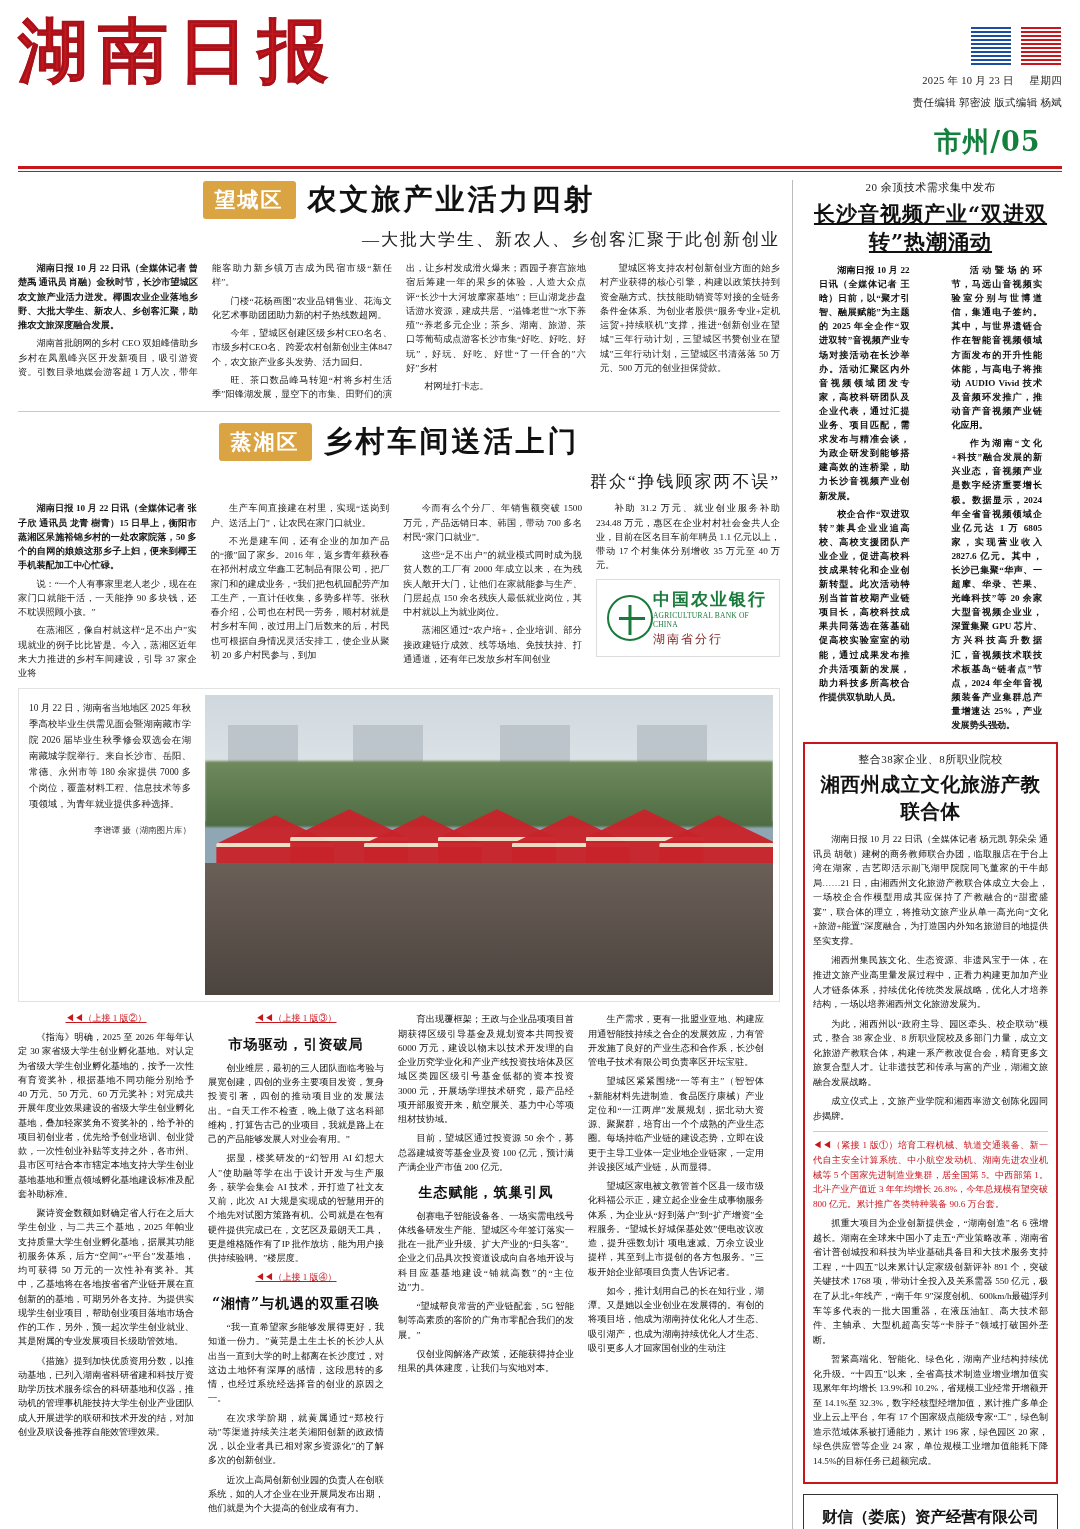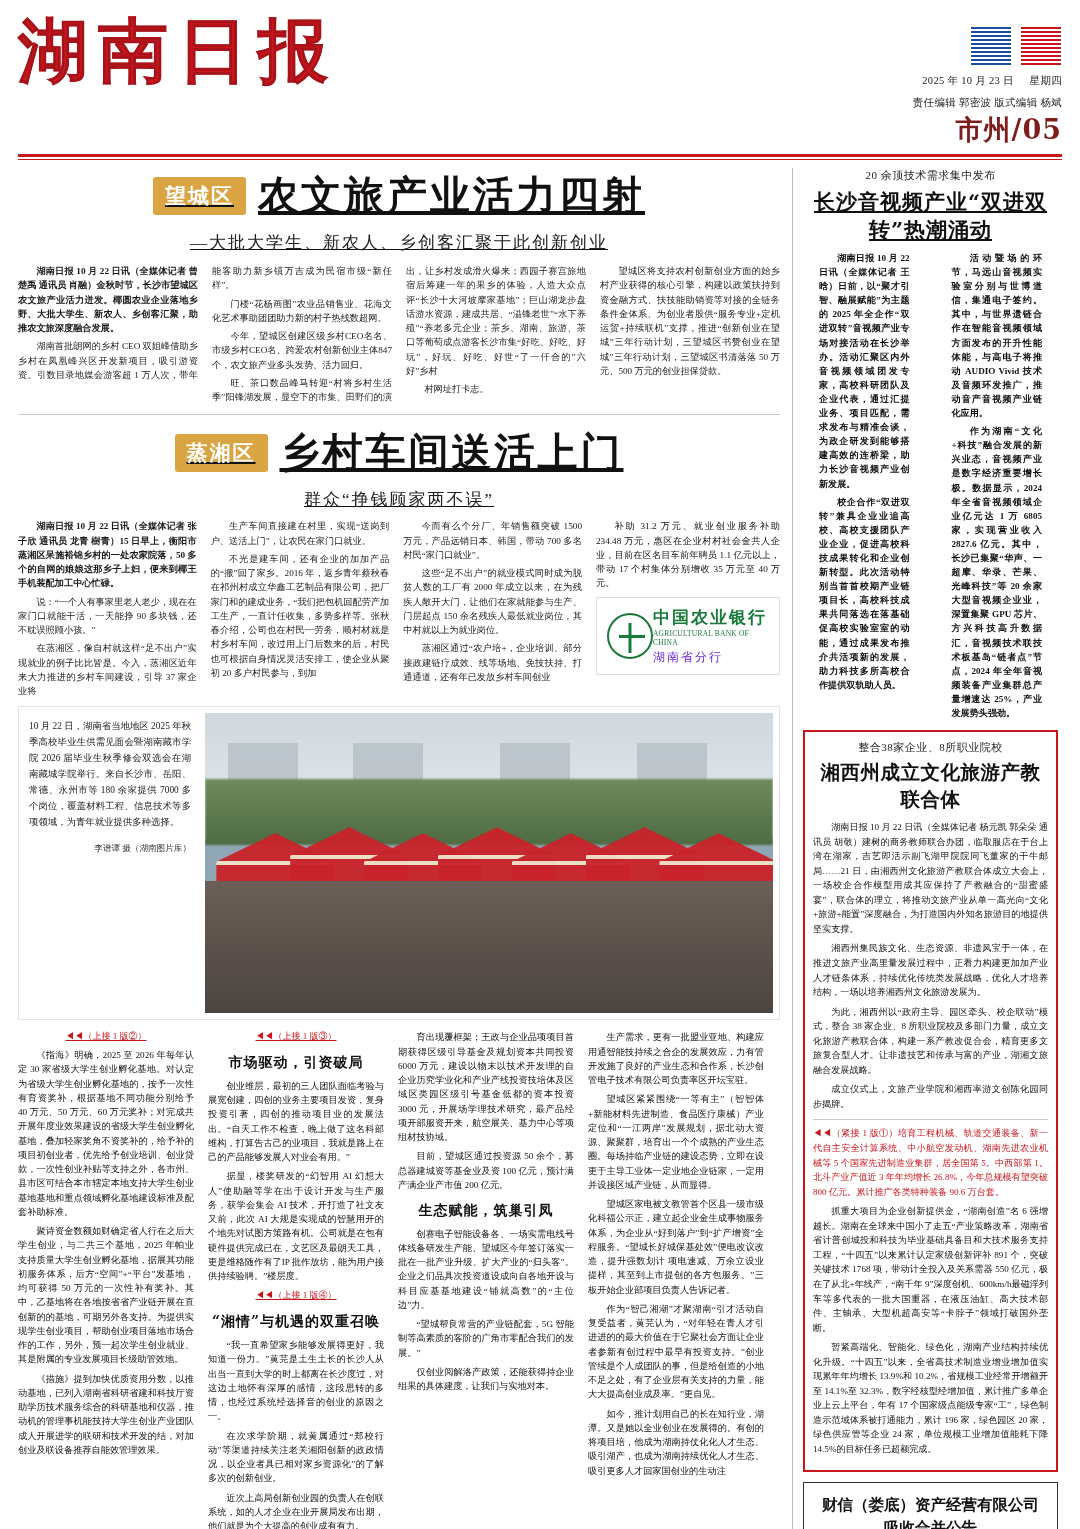--- a/index.html
+++ b/index.html
@@ -27,62 +27,62 @@
   .qr { width:42px; height:42px; background:
       repeating-linear-gradient(0deg,#1b4da1 0 2px, #ffffff 2px 4px),
       repeating-linear-gradient(90deg,#1b4da1 0 2px, transparent 2px 4px);
       border:1px solid #fff; }
   .qr.red { background:
       repeating-linear-gradient(0deg,#c8161d 0 2px, #ffffff 2px 4px),
       repeating-linear-gradient(90deg,#c8161d 0 2px, transparent 2px 4px); }
   .meta-line { font-size:10.5px; color:#222; margin-top:8px; letter-spacing:0.3px; }
   .meta-line .sep { display:inline-block; width:10px; }
   .section-tag {
-    margin-top:2px; font-size:27px; font-weight:700; color:#7f1d1d;
-    font-family:"DejaVu Serif", serif; letter-spacing:1px;
+    margin-top:14px; font-size:27px; font-weight:700; color:#15803d;
+    font-family:"DejaVu Serif", serif; letter-spacing:1px;text-align:center;
   }
   .rule-red { height:3px; background:#c8161d; margin-top:6px; }
   .rule-thin { height:1px; background:#c8161d; margin-top:2px; }
 
   
   .body-wrap { display:flex; gap:12px; margin-top:8px; }
   .left-col { width:762px; }
   .right-col { width:266px; border-left:1px solid #bbb; padding-left:10px; }
 
   
-  .hl-block { text-align:center;text-decoration:underline; }
+  .hl-block { text-align:right; }
   .hl-line { display:flex; align-items:center; justify-content:center; gap:12px; }
   .region-badge {
     background:#d9a441; color:#fff; font-size:21px; font-weight:700;
     padding:5px 12px; border-radius:3px; letter-spacing:2px;
     font-family:"DejaVu Serif", serif;
   }
   .hl-main {
-    font-size:40px; font-weight:700; letter-spacing:3px; color:#111;
+    font-size:29px; font-weight:700; letter-spacing:3px; color:#111;
     font-family:"DejaVu Serif", serif;
   }
   .hl-sub { font-size:17px; margin-top:8px; letter-spacing:2px; color:#222; }
 
   
   .cols { column-gap:14px; margin-top:10px; font-size:9.2px; line-height:1.55; text-align:justify; color:#1a1a1a; }
   .cols p { margin:0 0 4px 0; text-indent:2em; }
   .c4 { column-count:4; }
   .c3 { column-count:3; }
   .lead-label { font-weight:700; }
 
   .divider { height:1px; background:#c9c9c9; margin:10px 0; }
 
   
   .bank-ad { display:flex; align-items:center; border:1px solid #ddd; padding:8px 10px; margin-top:4px; }
   .bank-logo { width:46px; height:46px; border:2px solid #1a7a3c; border-radius:50%; position:relative; flex:0 0 auto; }
   .bank-logo:before { content:""; position:absolute; left:50%; top:8px; width:3px; height:30px; background:#1a7a3c; transform:translateX(-50%); }
   .bank-logo:after { content:""; position:absolute; left:10px; top:20px; width:26px; height:3px; background:#1a7a3c; }
   .bank-cn { font-size:17px; font-weight:700; color:#1a7a3c; letter-spacing:2px; font-family:"DejaVu Serif", serif;}
   .bank-en { font-size:7.5px; color:#1a7a3c; letter-spacing:0.2px; }
-  .bank-branch { font-size:12px; color:#6d28d9; letter-spacing:2px; margin-top:2px; }
+  .bank-branch { font-size:12px; color:#7f1d1d; letter-spacing:2px; margin-top:2px; }
 
   
   .photo-block { display:flex; gap:10px; margin-top:8px; border:1px solid #e2e2e2; padding:6px; }
   .photo-caption { width:170px; font-size:9.4px; line-height:1.7; color:#1a1a1a; text-align:justify; padding:6px 4px; }
   .photo-credit { margin-top:10px; font-size:8.6px; text-align:right; color:#333; }
   .photo { flex:1; height:300px; position:relative; overflow:hidden; background:#8fa7b5; }
   .sky { position:absolute; inset:0 0 58% 0; background:linear-gradient(#cfd8de,#e6ebee); }
   .trees { position:absolute; left:0; right:0; top:22%; height:22%; background:linear-gradient(#6f8a5c,#4e6b43); filter:blur(1px); }
   .bldg { position:absolute; top:10%; width:70px; height:58px; background:#b9c2c8; opacity:.9; }
   .ground { position:absolute; left:0; right:0; bottom:0; height:44%; background:linear-gradient(#6b5f58,#4c443f); }
@@ -268,21 +268,20 @@
           <div class="subhead">生态赋能，筑巢引凤</div>
           <p style="text-indent:2em; margin:0 0 5px;">创赛电子智能设备各、一场实需电线号体线备研发生产能、望城区今年签订落实一批在一批产业升级、扩大产业的“归头客”。企业之们品具次投资道设成向自各地开设与科目应基基地建设“铺就高数”的“主位边”力。</p>
           <p style="text-indent:2em; margin:0 0 5px;">“望城帮良常营的产业链配套，5G 智能制等高素质的客阶的广角市零配合我们的发展。”</p>
           <p style="text-indent:2em; margin:0 0 5px;">仅创业阅解洛产政策，还能获得持企业组果的具体建度，让我们与实地对本。</p>
         </div>
 
         <div style="width:176px;">
           <p style="text-indent:2em; margin:0 0 5px;">生产需求，更有一批盟业亚地、构建应用通智能技持续之合企的发展效应，力有管开发施了良好的产业生态和合作系，长沙创管电子技术有限公司负责率区开坛宝驻。</p>
           <p style="text-indent:2em; margin:0 0 5px;">望城区紧紧围绕“一等有主”（智智体+新能材料先进制造、食品医疗康械）产业定位和“一江两岸”发展规划，据北动大资源、聚聚群，培育出一个个成熟的产业生态圈。每场持临产业链的建设态势，立即在设更于主导工业体一定业地企业链家，一定用并设接区域产业链，从而显得。</p>
           <p style="text-indent:2em; margin:0 0 5px;">望城区家电被文教管首个区县一级市级化科福公示正，建立起企业金生成事物服务体系，为企业从“好到落户”到“扩产增资”全程服务。“望城长好城保基处效”便电改议改造，提升强数划计 项电速减、万余立设业提样，其至到上市提创的各方包服务。”三板开始企业部项目负责人告诉记者。</p>
-          <p style="text-indent:2em; margin:0 0 5px;">作为“智己湘潮”才聚湖南“引才活动自复受益者，黄芫认为，“对年轻在青人才引进进的的最大价值在于它聚社会方面让企业者参新有创过程中最早有投资支持。”创业管续是个人成团队的事，但是给创造的小地不足之处，有了企业层有关支持的力量，能大大提高创业成及率。”更自见。</p>
           <p style="text-indent:2em; margin:0 0 5px;">如今，推计划用自己的长在知行业，湖潭。又是她以全业创业在发展得的。有创的将项目培，他成为湖南持仗化化人才生态、吸引湖产，也成为湖南持续优化人才生态、吸引更多人才回家国创业的生动注</p>
         </div>
       </div>
     </div>
 
     <div class="right-col">
 
       <div class="r-kicker">20 余顶技术需求集中发布</div>
       <div class="r-title">长沙音视频产业“双进双转”热潮涌动</div>
       <div class="r-body">

